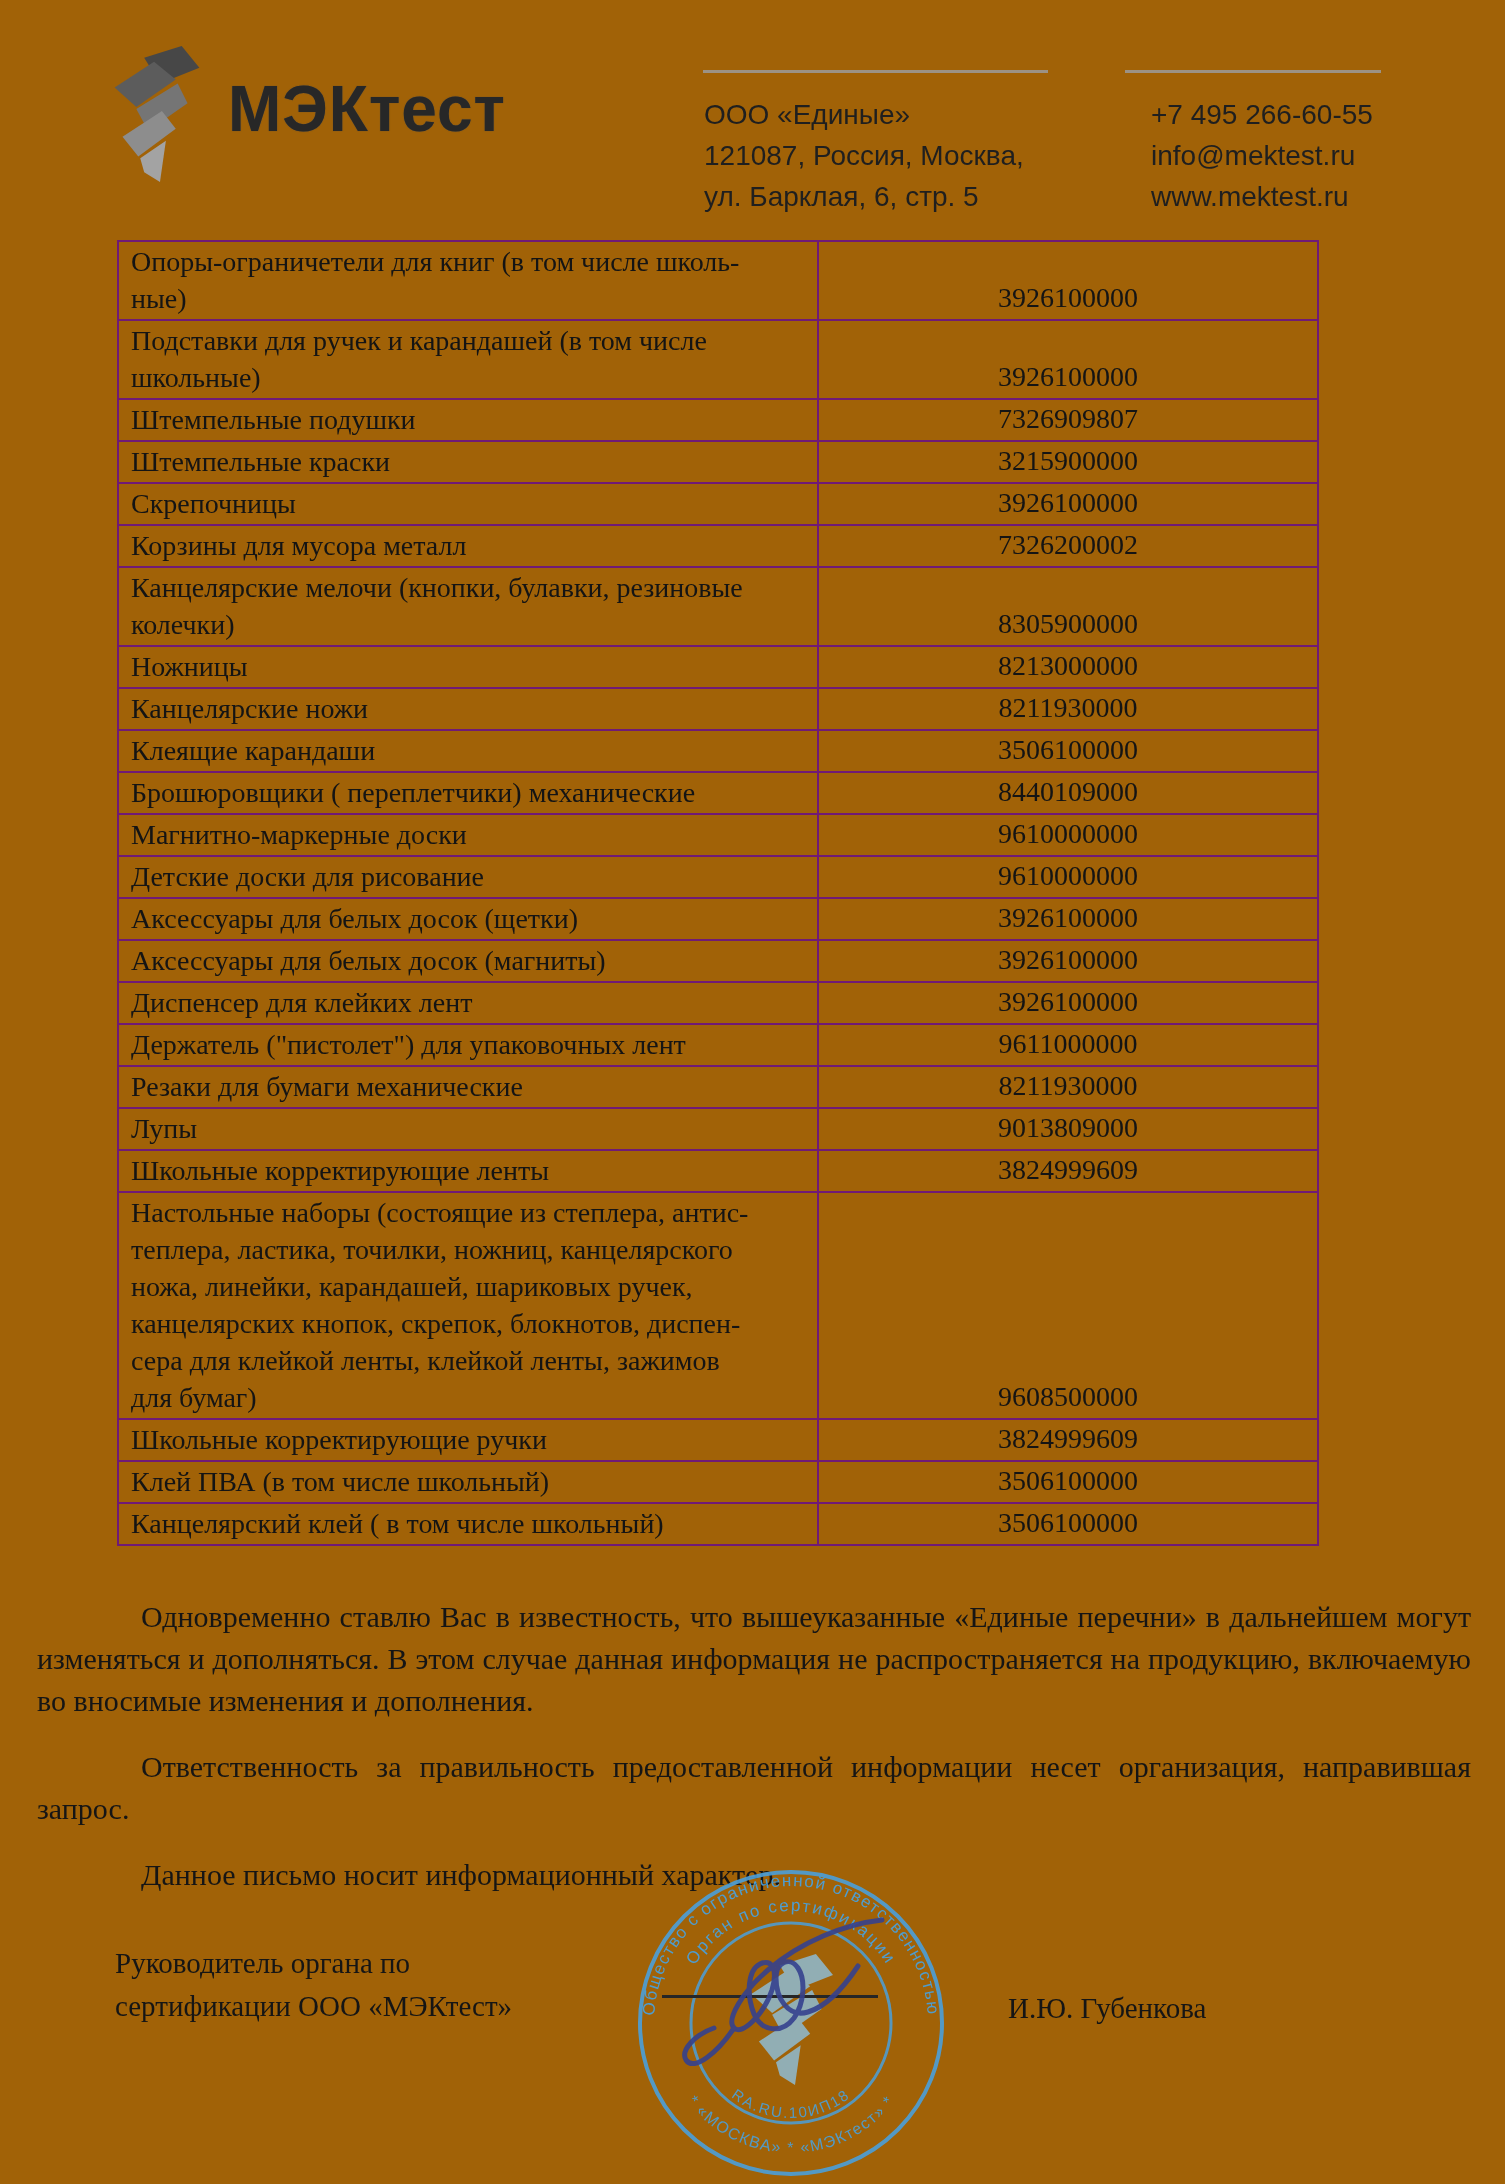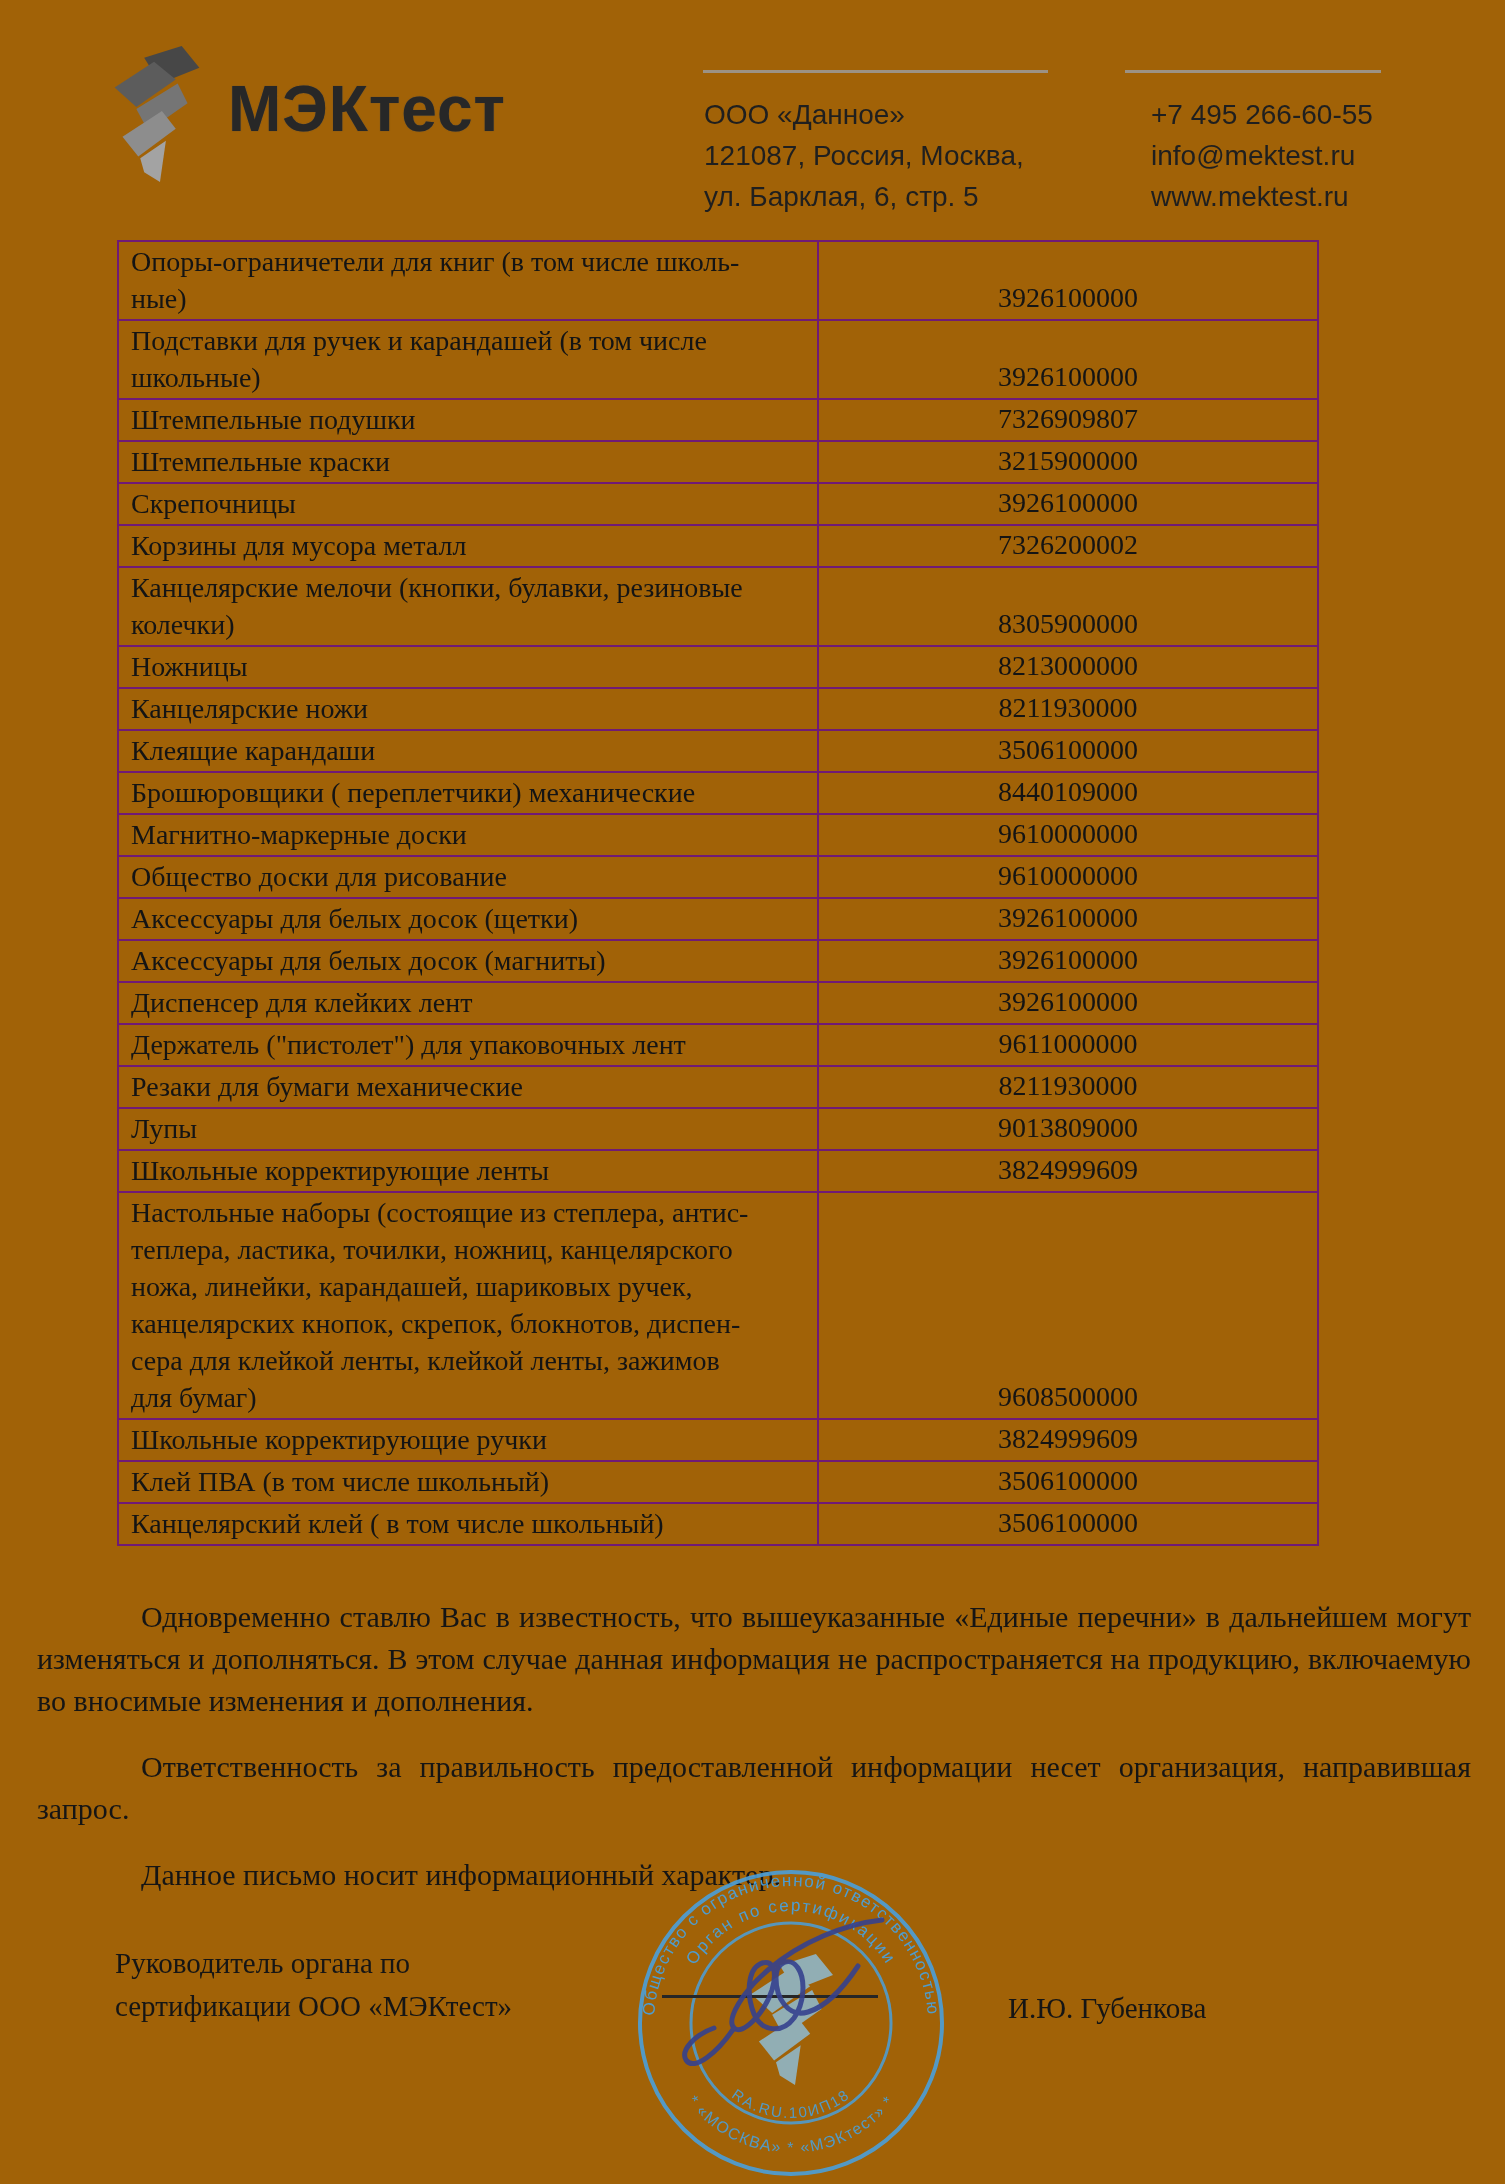--- a/index.html
+++ b/index.html
@@ -66,21 +66,21 @@
       <polygon points="22,92 62,66 76,84 38,112" fill="#8d8d8d"></polygon>
       <polygon points="40,114 66,96 60,138 44,128" fill="#a3a3a3"></polygon>
     </svg>
     <div class="logo-text">МЭКтест</div>
   </div>
 
   <div class="hdr-rule rule-company"></div>
   <div class="hdr-rule rule-contacts"></div>
 
   <div class="hdr-block company-block">
-    <div>ООО «Данное»</div>
+    <div>ООО «Единые»</div>
     <div>121087, Россия, Москва,</div>
     <div>ул. Барклая, 6, стр. 5</div>
   </div>
 
   <div class="hdr-block contact-block">
     <div>+7 495 266-60-55</div>
     <div>info@mektest.ru</div>
     <div>www.mektest.ru</div>
   </div>
 
@@ -144,21 +144,21 @@
           <td class="name">Брошюровщики ( переплетчики) механические</td>
           <td class="code">8440109000</td>
         </tr>
 
         <tr>
           <td class="name">Магнитно-маркерные доски</td>
           <td class="code">9610000000</td>
         </tr>
 
         <tr>
-          <td class="name">Общество доски для рисование</td>
+          <td class="name">Детские доски для рисование</td>
           <td class="code">9610000000</td>
         </tr>
 
         <tr>
           <td class="name">Аксессуары для белых досок (щетки)</td>
           <td class="code">3926100000</td>
         </tr>
 
         <tr>
           <td class="name">Аксессуары для белых досок (магниты)</td>

